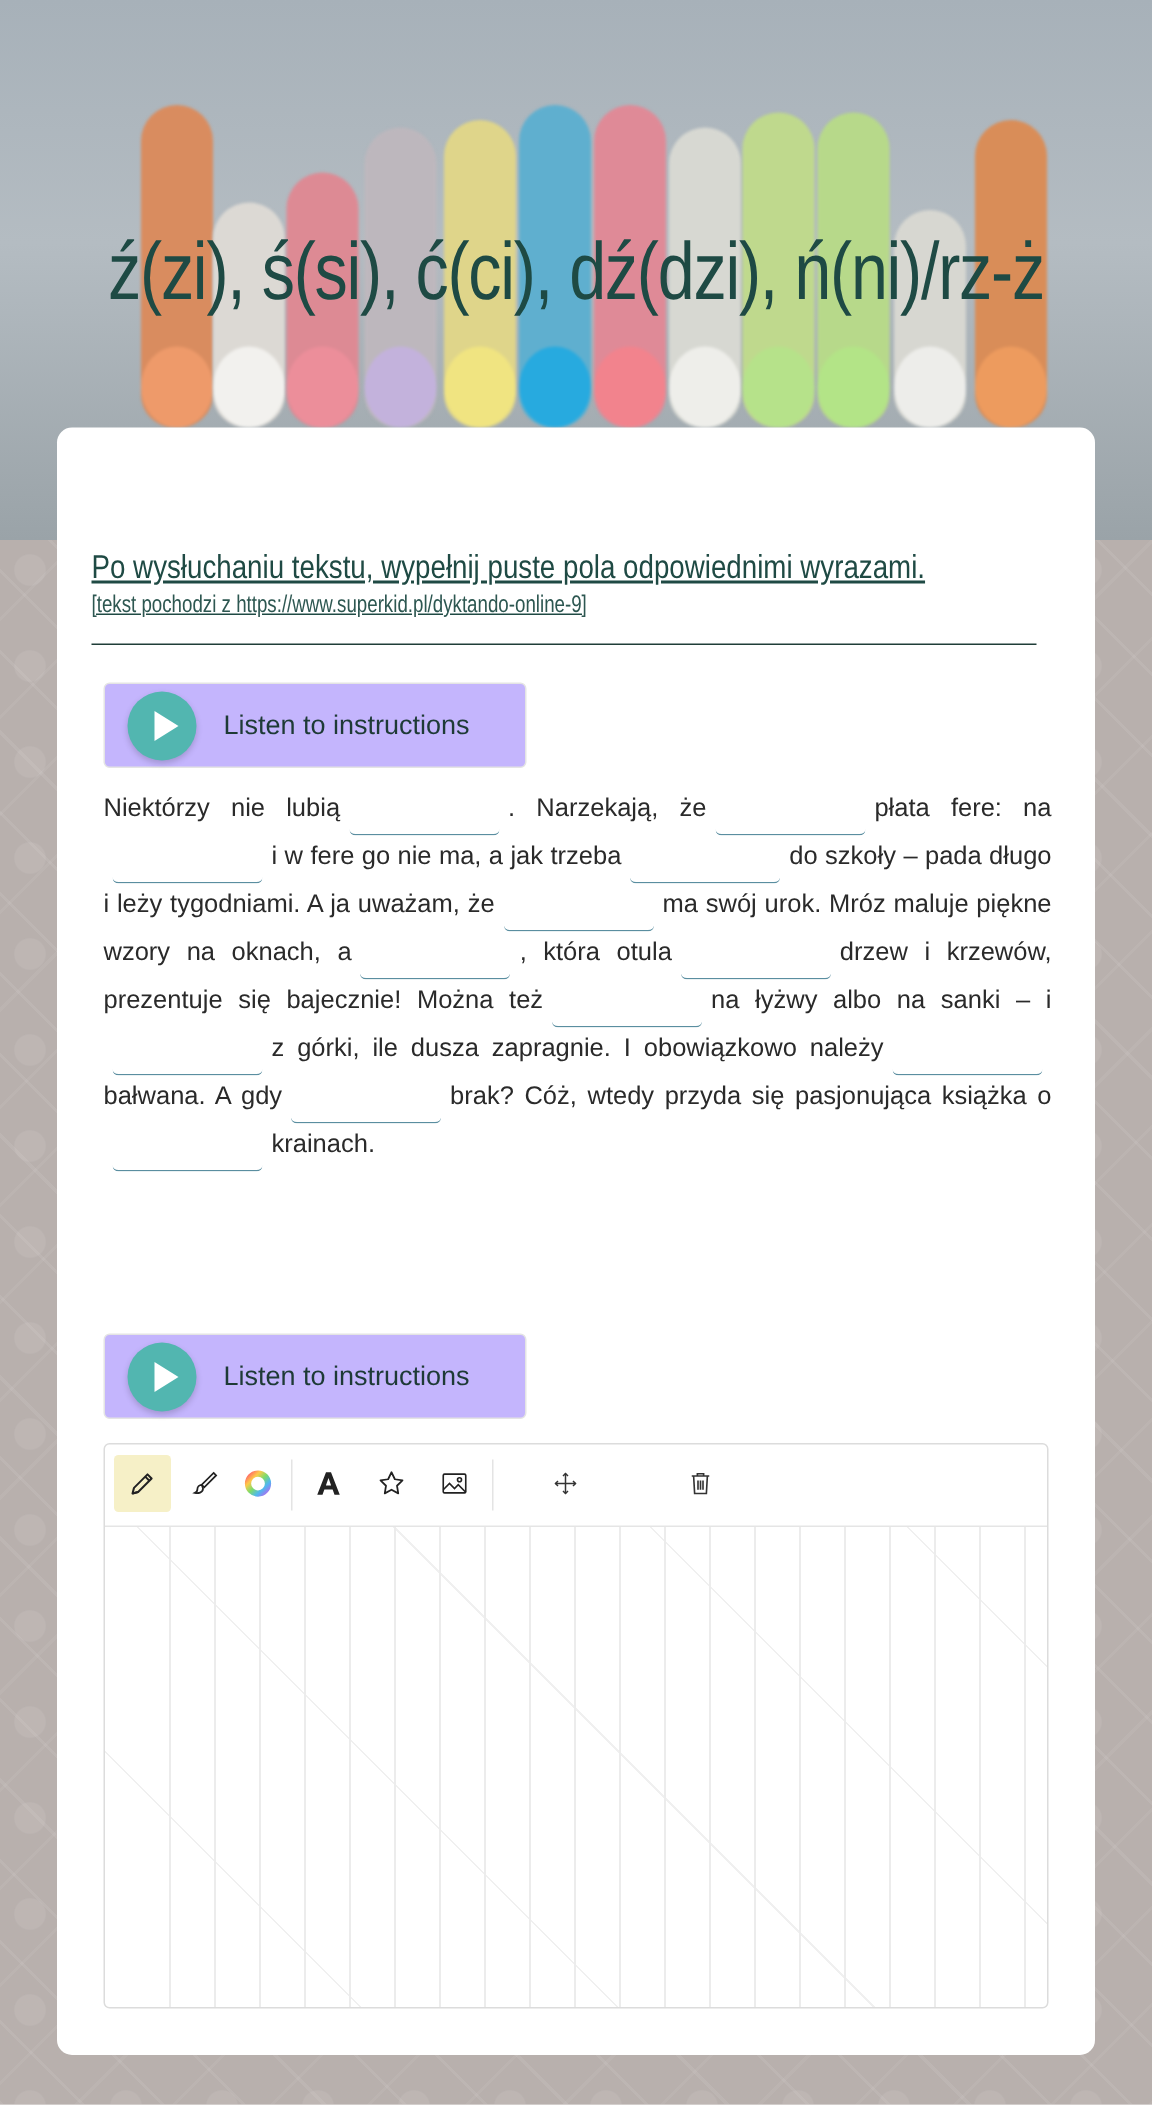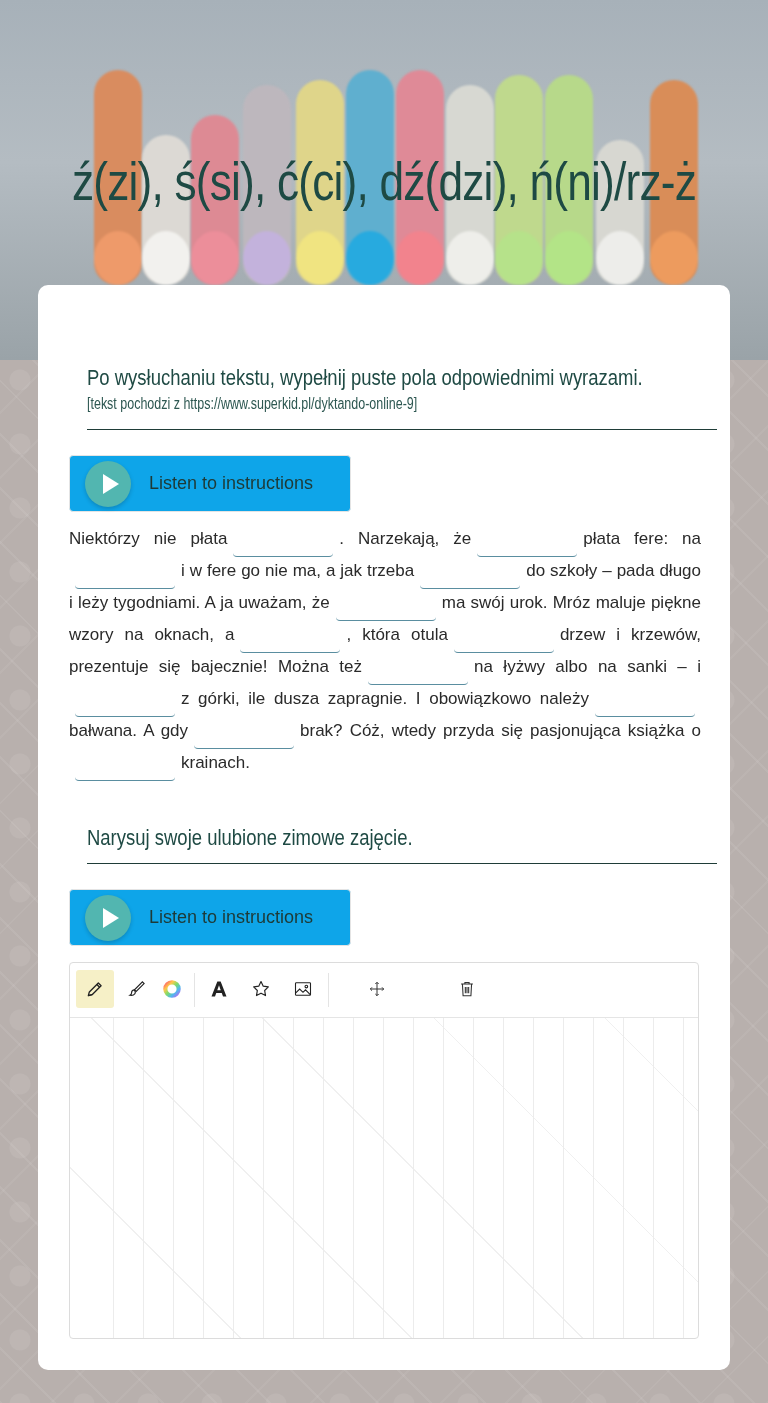--- a/index.html
+++ b/index.html
@@ -39,38 +39,39 @@
       font-size: 54px; font-weight: 300; color: #1e4a44;
       letter-spacing: -1px; transform: scaleX(0.82); transform-origin: center;
       white-space: nowrap;
     }
     
     .card {
       position: absolute; left: 38px; top: 285px; width: 692px; height: 1085px;
       background: #ffffff; border-radius: 10px;
     }
     .section-heading {
-      position: absolute; left: 49px; width: 630px;
+      position: absolute; left: 23px; width: 630px;
       border-bottom: 1.5px solid #1f3d38;
       color: #1f4a44;
+      text-decoration: underline;
     }
     .heading-main {
       font-family: "Liberation Sans Narrow", "Liberation Sans", sans-serif;
       font-size: 22px; font-weight: 300; display: block;
       transform: scaleX(0.84); transform-origin: left center; white-space: nowrap;
     }
     .heading-sub {
       font-family: "Liberation Sans Narrow", "Liberation Sans", sans-serif;
       font-size: 16px; display: block; margin-top: 4px;
       transform: scaleX(0.78); transform-origin: left center; white-space: nowrap;
       color: #2d5751;
     }
     .listen-btn {
       position: absolute; left: 31px; width: 282px; height: 57px;
-      background: #0ea5e9; border: 1px solid #e4e4e4; border-radius: 4px;
+      background: #c4b5fd; border: 1px solid #e4e4e4; border-radius: 4px;
       display: flex; align-items: center; cursor: pointer;
     }
     .play-circle {
       width: 46px; height: 46px; border-radius: 50%;
       background: #52b6b0; margin-left: 15px; position: relative;
       box-shadow: 0 2px 4px rgba(0,0,0,0.18);
     }
     .play-circle::after {
       content: ""; position: absolute; left: 18px; top: 13px;
       border-left: 16px solid #ffffff; border-top: 10px solid transparent; border-bottom: 10px solid transparent;
@@ -165,27 +166,24 @@
     <span class="heading-main">Po wysłuchaniu tekstu, wypełnij puste pola odpowiednimi wyrazami.</span>
     <span class="heading-sub">[tekst pochodzi z https://www.superkid.pl/dyktando-online-9]</span>
   </div>
 
   <div class="listen-btn" style="top:170px;">
     <span class="play-circle"></span>
     <span class="listen-label">Listen to instructions</span>
   </div>
 
   <div class="passage">
-    <span>Niektórzy nie płata</span><input class="blank" type="text" style=""><span>. Narzekają, że</span><input class="blank" type="text" style=""><span>płata fere: na</span>
+    <span>Niektórzy nie lubią</span><input class="blank" type="text" style=""><span>. Narzekają, że</span><input class="blank" type="text" style=""><span>płata fere: na</span>
     <input class="blank" type="text" style=""><span>i w fere go nie ma, a jak trzeba</span><input class="blank" type="text" style=""><span>do szkoły – pada długo i leży tygodniami. A ja uważam, że</span><input class="blank" type="text" style=""><span>ma swój urok. Mróz maluje piękne wzory na oknach, a</span><input class="blank" type="text" style=""><span>, która otula</span><input class="blank" type="text" style=""><span>drzew i krzewów, prezentuje się bajecznie! Można też</span><input class="blank" type="text" style=""><span>na łyżwy albo na sanki – i</span><input class="blank" type="text" style=""><span>z górki, ile dusza zapragnie. I obowiązkowo należy</span><input class="blank" type="text" style=""><span>bałwana. A gdy</span><input class="blank" type="text" style=""><span>brak? Cóż, wtedy przyda się pasjonująca książka o</span><input class="blank" type="text" style=""><span>krainach.</span>
   </div>
 
-  <div class="section-heading" style="top:540px;height:39px;">
-    <span class="heading-main">Narysuj swoje ulubione zimowe zajęcie.</span>
-  </div>
 
   <div class="listen-btn" style="top:604px;">
     <span class="play-circle"></span>
     <span class="listen-label">Listen to instructions</span>
   </div>
 
   <div class="draw">
     <div class="toolbar">
       <div class="tool active" style="left:6px;">
         <svg viewBox="0 0 24 24" fill="none" stroke="#222" stroke-width="1.6" stroke-linejoin="round">

